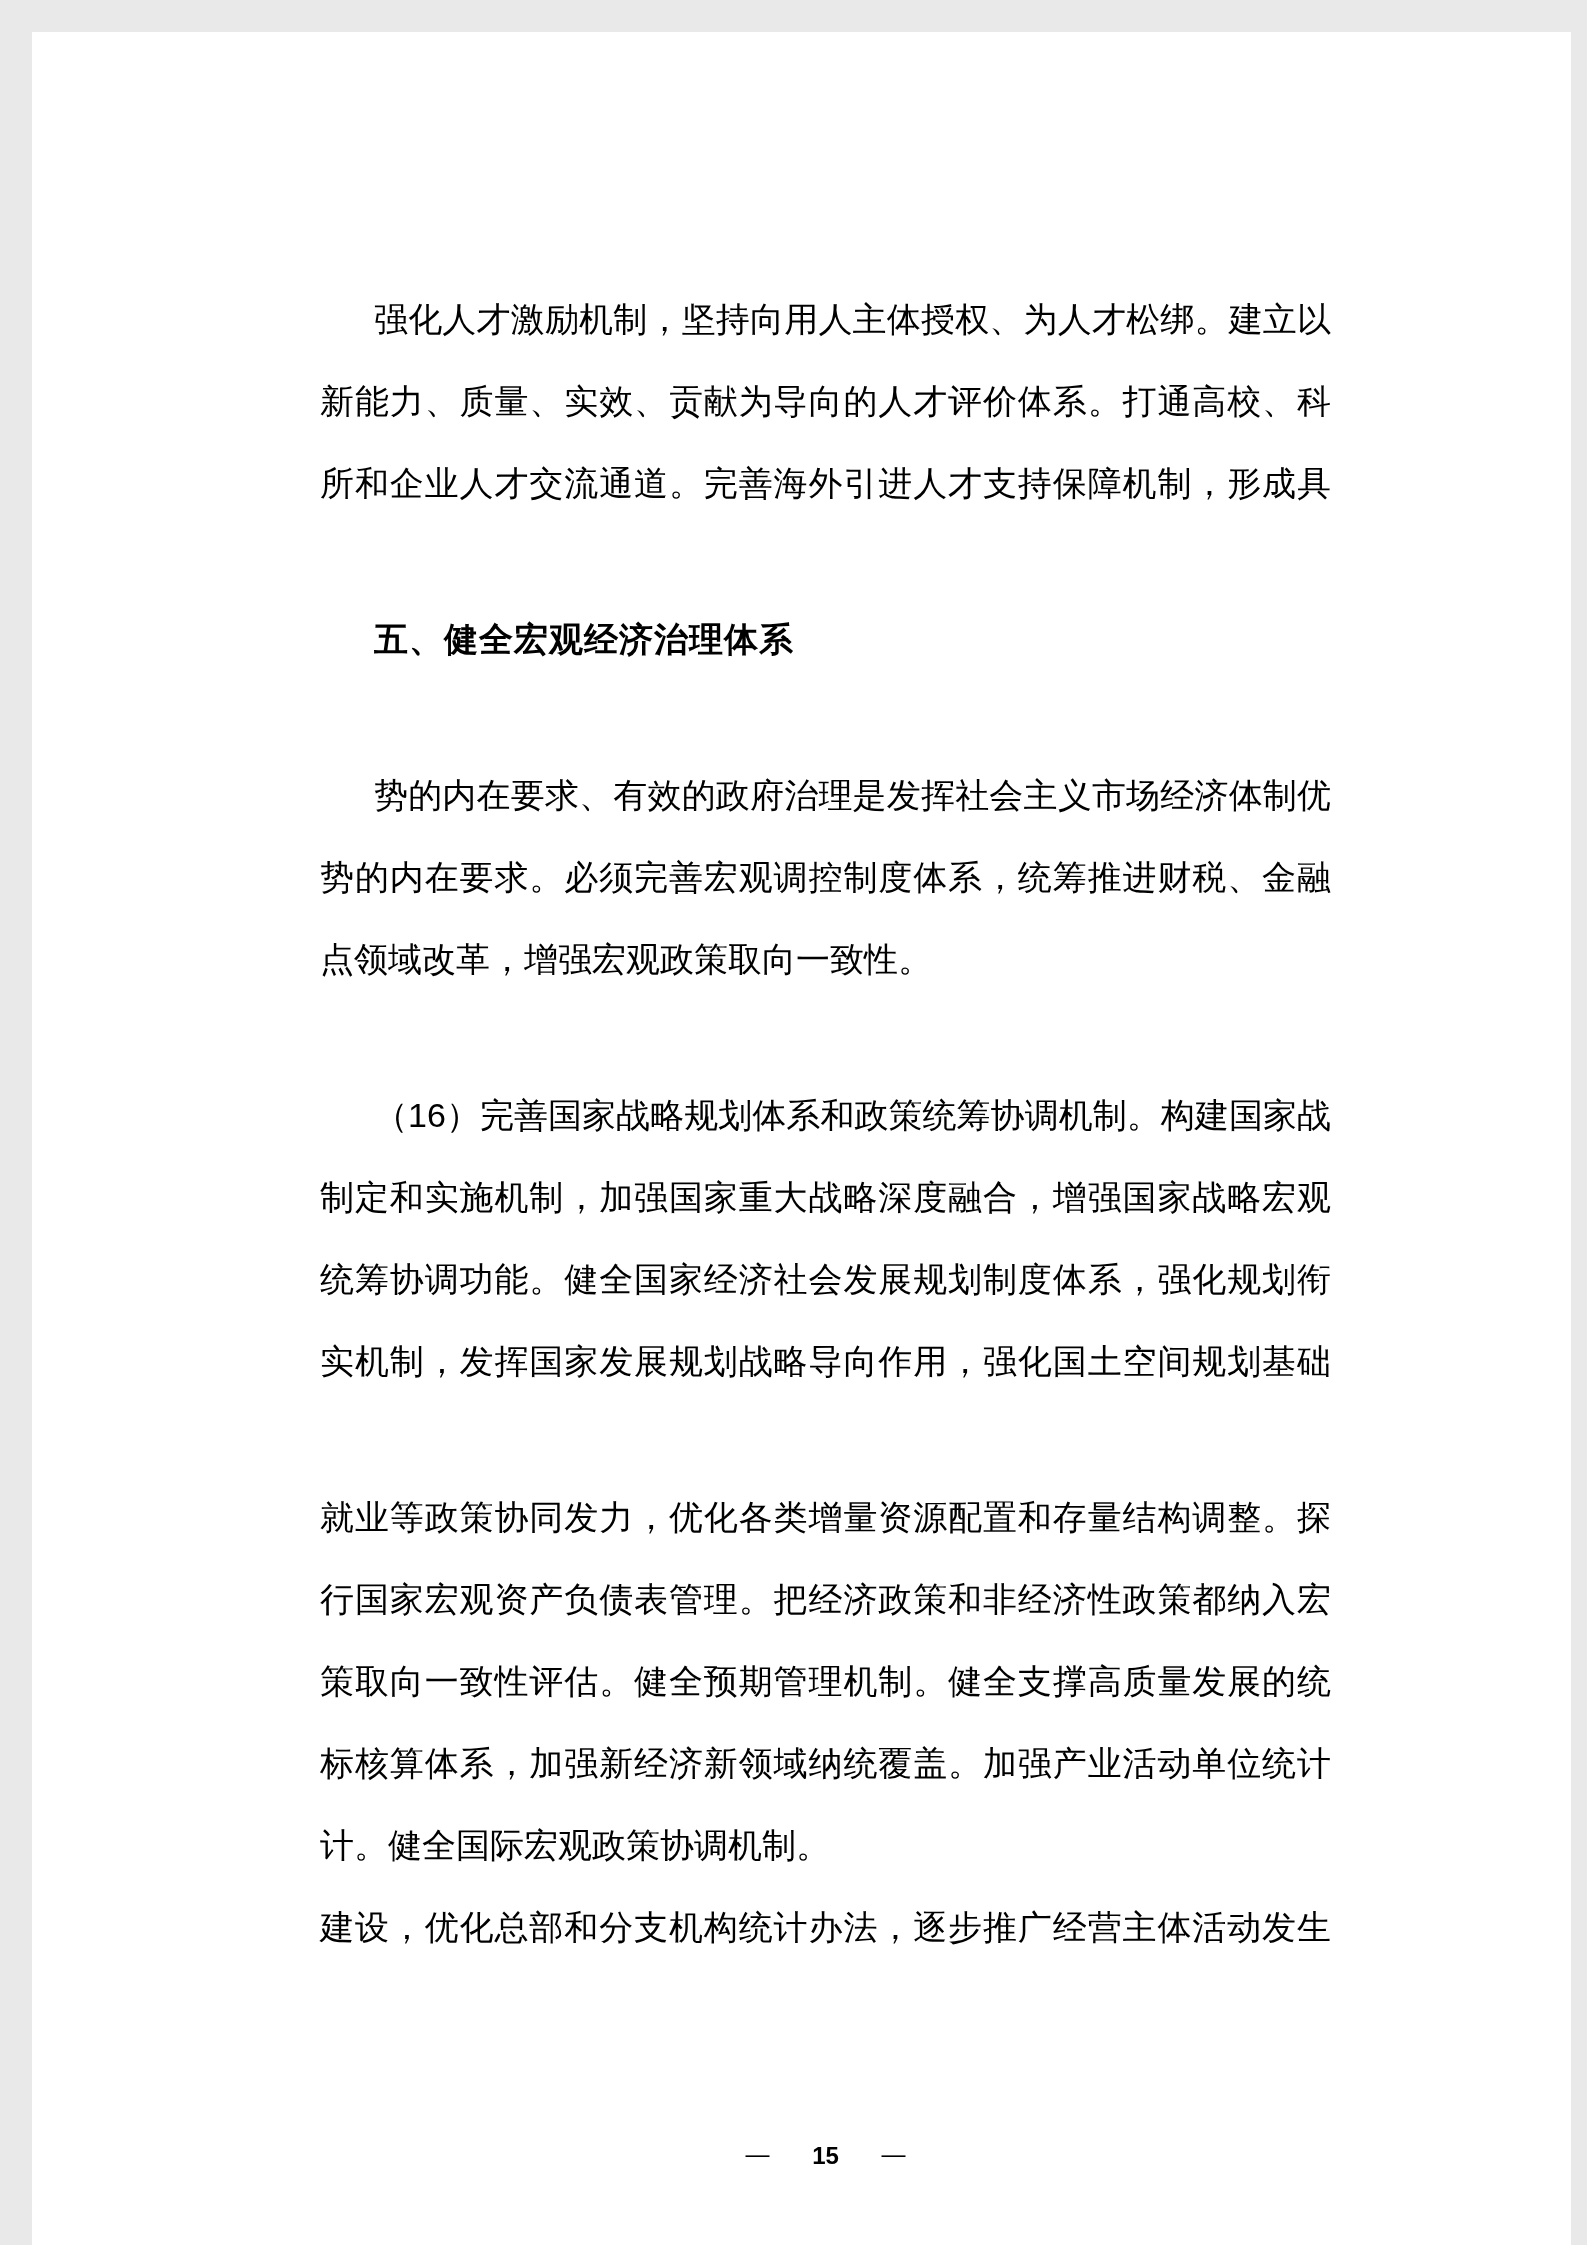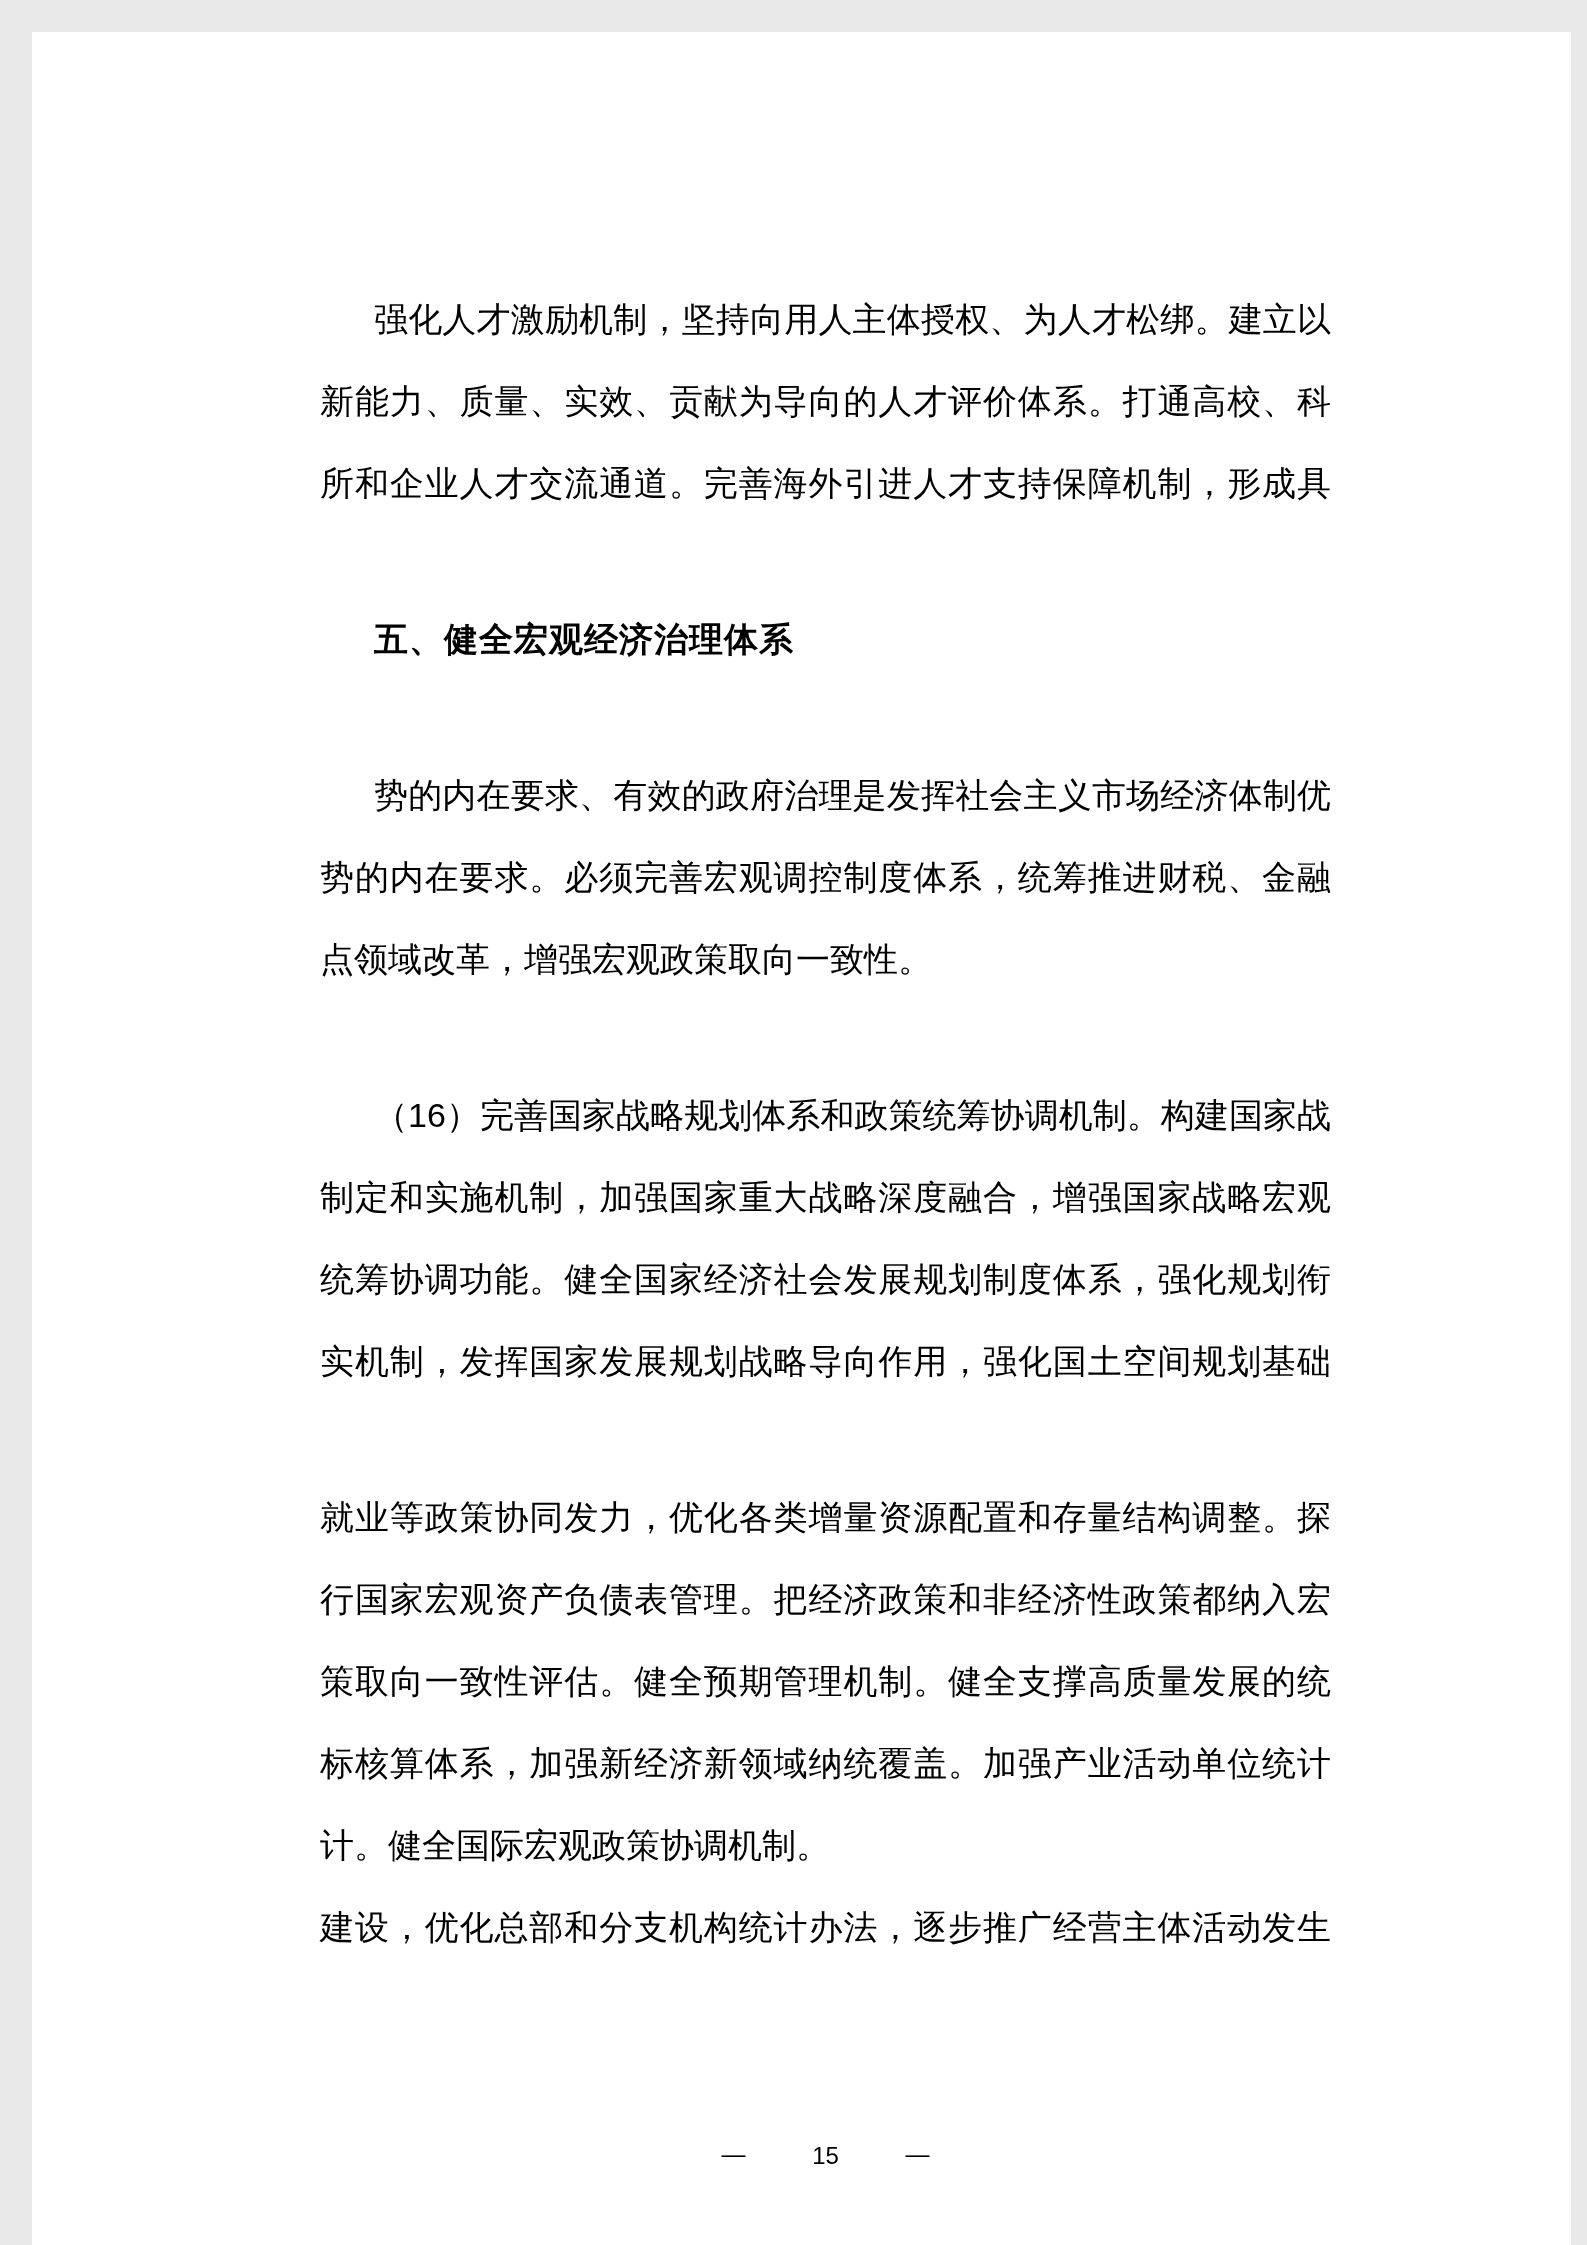--- a/index.html
+++ b/index.html
@@ -46,21 +46,22 @@
     position: absolute;
     left: 0;
     top: 2078px;
     width: 100%;
     text-align: center;
     font-size: 24px;
     color: #000000;
   }
   .footer .page-num {
     display: inline-block;
-    margin: 0 28px;
+    margin: 0 4px;
+    font-weight: bold;
   }
   .footer .dash {
     display: inline-block;
     transform: translateY(-2px);
   }
 </style>
 </head>
 <body>
 
 <div class="page">

